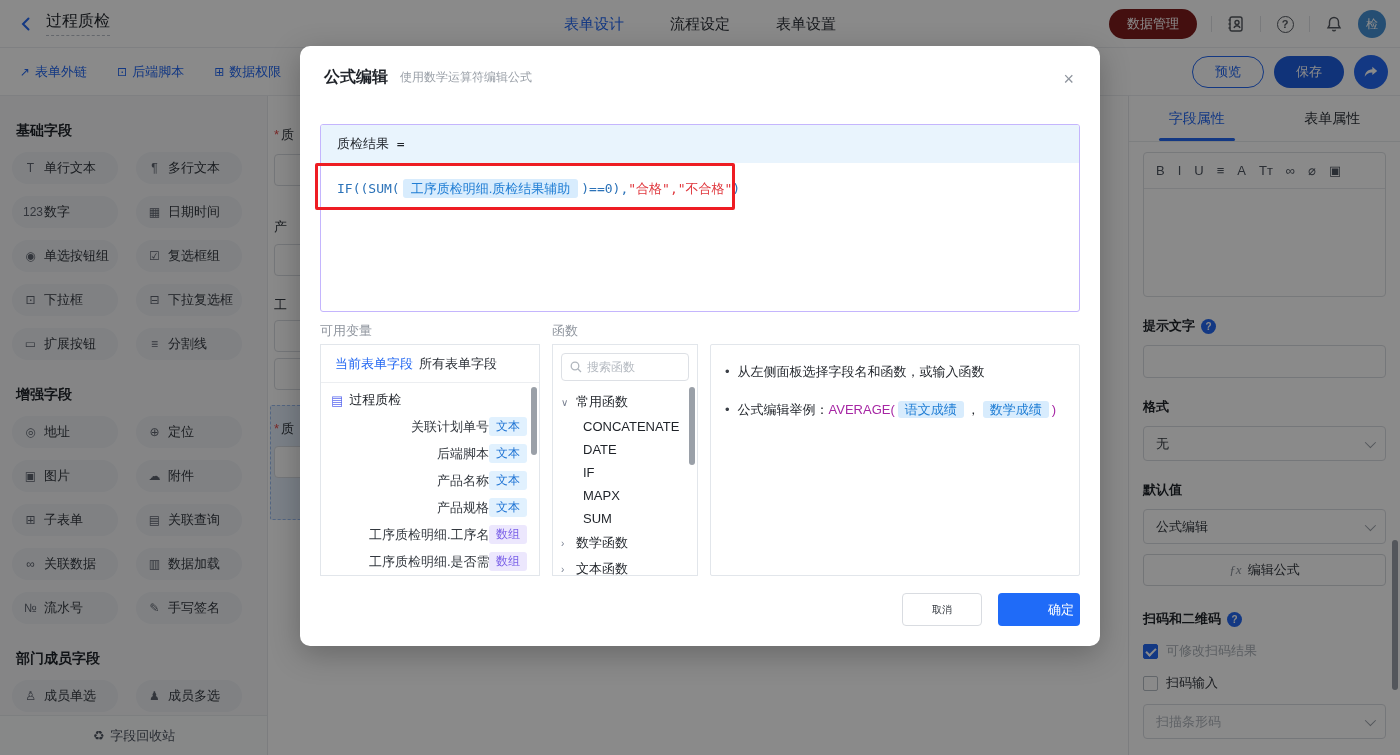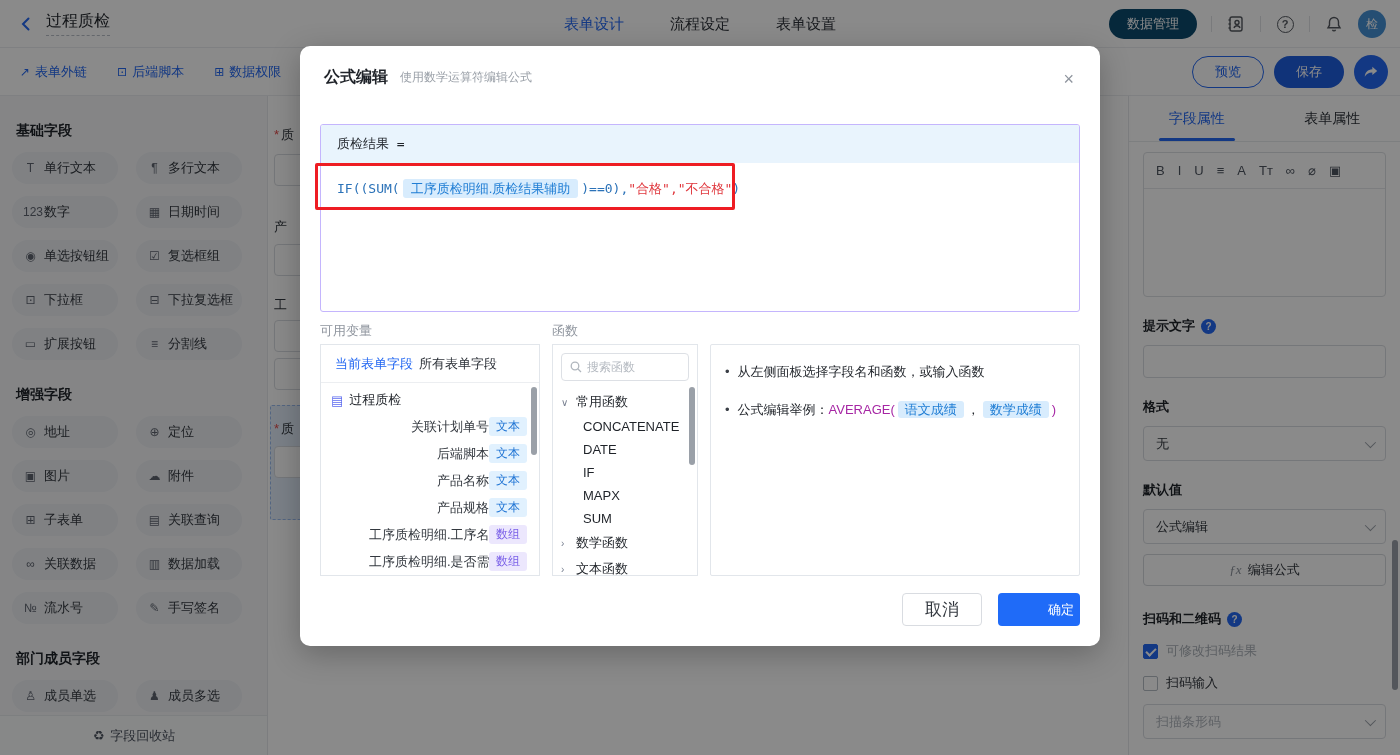--- a/index.html
+++ b/index.html
@@ -8,21 +8,21 @@
 
   
   .header { position:absolute; left:0; top:0; width:1400px; height:48px; background:#fff; border-bottom:1px solid #ebedf0; display:flex; align-items:center; z-index:1; }
   .header-left { display:flex; align-items:center; padding-left:18px; gap:10px; }
   .back-ic { width:18px; height:18px; display:flex; align-items:center; }
   .app-title { font-size:16px; color:#1f2329; border-bottom:1px dashed #b9bfc7; padding-bottom:3px; cursor:text; }
   .nav-tabs { position:absolute; left:0; right:0; top:0; height:48px; display:flex; justify-content:center; align-items:center; gap:46px; pointer-events:none; }
   .nav-tab { font-size:15px; color:#2c3138; cursor:pointer; pointer-events:auto; }
   .nav-tab.active { color:#2468f2; }
   .header-right { position:absolute; right:14px; top:0; height:48px; display:flex; align-items:center; gap:14px; }
-  .btn-green { height:30px; padding:0 18px; border-radius:15px; background:#0c4a6e; color:#fff; font-size:13px; border:none; display:flex; align-items:center; cursor:pointer; }
+  .btn-green { height:30px; padding:0 18px; border-radius:15px; background:#7f1d1d; color:#fff; font-size:13px; border:none; display:flex; align-items:center; cursor:pointer; }
   .vsep { width:1px; height:16px; background:#dfe2e6; }
   .hdr-ic { width:20px; height:20px; display:flex; align-items:center; justify-content:center; color:#54585f; cursor:pointer; }
   .help-circle { width:17px; height:17px; border:1.5px solid #54585f; border-radius:50%; font-size:11px; display:flex; align-items:center; justify-content:center; color:#54585f; font-weight:bold; }
   .avatar { width:28px; height:28px; border-radius:50%; background:#4590d4; color:#fff; font-size:12px; display:flex; align-items:center; justify-content:center; cursor:pointer; }
 
   
   .subheader { position:absolute; left:0; top:48px; width:1400px; height:48px; background:#fff; border-bottom:1px solid #ebedf0; display:flex; align-items:center; z-index:1; }
   .sub-links { display:flex; align-items:center; gap:30px; padding-left:20px; }
   .sub-link { color:#2468f2; font-size:13px; display:flex; align-items:center; gap:5px; cursor:pointer; white-space:nowrap; }
   .sub-link .lic { font-size:12px; }
@@ -111,21 +111,21 @@
   .fn-item { padding:4px 8px 4px 30px; font-size:13px; color:#1f2329; cursor:pointer; }
   .fn-scroll { position:absolute; right:2px; top:42px; width:6px; height:78px; background:#9aa0a8; border-radius:3px; }
 
   .help-panel { left:410px; width:370px; border-radius:2px; padding:16px 14px; }
   .h-row { display:flex; gap:8px; font-size:13px; color:#1f2329; margin-bottom:16px; line-height:22px; }
   .h-dot { color:#3a3f46; }
   .h-fn { color:#a626a4; }
   .h-token { background:#d8ecfd; color:#1f7dd4; border-radius:3px; padding:1px 7px; margin:0 3px; cursor:pointer; }
 
   .m-footer { position:absolute; right:20px; bottom:20px; display:flex; gap:16px; }
-  .btn-cancel { width:80px; height:33px; border:1px solid #d9dce1; border-radius:4px; background:#fff; color:#33383f; font-size:17px; cursor:pointer; }
+  .btn-cancel { width:80px; height:33px; border:1px solid #d9dce1; border-radius:4px; background:#fff; color:#33383f; font-size:10px; cursor:pointer; }
   .btn-ok { width:82px; height:33px; border:none; border-radius:4px; background:#1f6bf8; color:#fff; font-size:13px; cursor:pointer;padding-left:44px; }
 </style>
 </head>
 <body>
 
 <div class="header">
   <div class="header-left">
     <span class="back-ic">
       <svg width="16" height="16" viewBox="0 0 16 16">
           <path d="M10.5 2.5 5 8l5.5 5.5" stroke="#2468f2" stroke-width="2" fill="none" stroke-linecap="round"></path>

